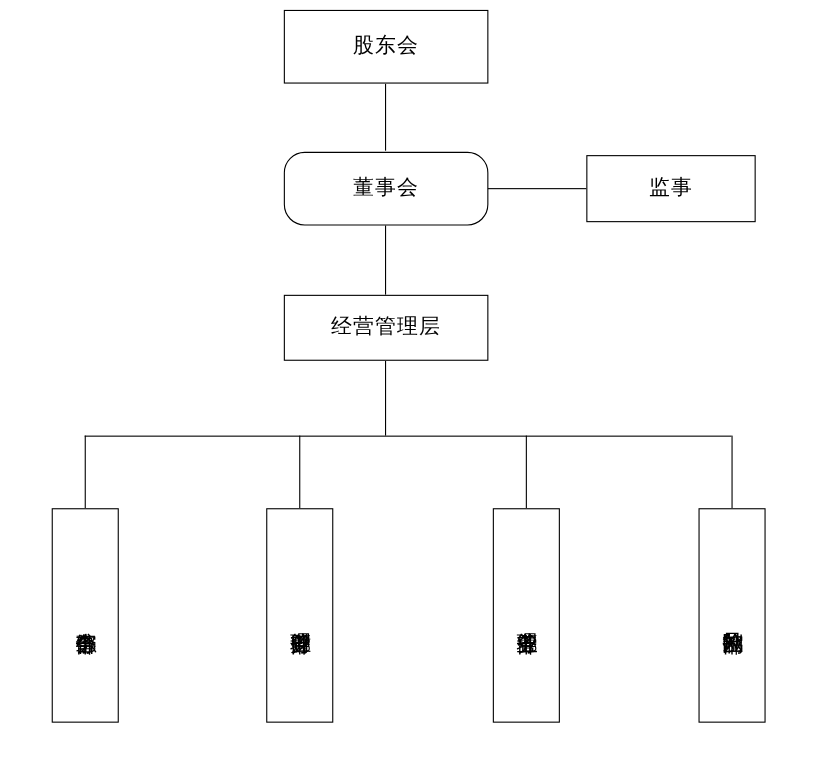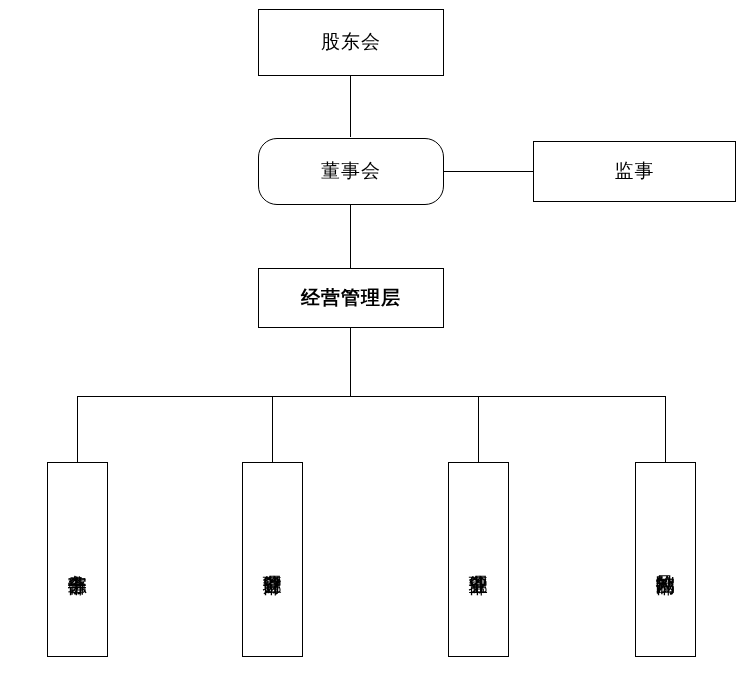--- a/index.html
+++ b/index.html
@@ -69,25 +69,25 @@
   <div class="edge v" style="left:665px; top:396px; height:66px;"></div>
 
   <div class="node" style="left:258px; top:9px; width:186px; height:67px;">
     <span class="label">股东会</span>
   </div>
 
   <div class="node" style="left:258px; top:138px; width:186px; height:67px;border-radius:19px;">
     <span class="label">董事会</span>
   </div>
 
-  <div class="node" style="left:533px; top:141px; width:203px; height:61px;">
+  <div class="node" style="left:533px; top:141px; width:154px; height:61px;">
     <span class="label">监事</span>
   </div>
 
-  <div class="node" style="left:258px; top:268px; width:186px; height:60px;font-weight:bold;">
+  <div class="node" style="left:258px; top:268px; width:186px; height:60px;">
     <span class="label">经营管理层</span>
   </div>
 
   <div class="node vertical" style="left:47px; top:462px; width:61px; height:195px;">
     <span class="label" style="writing-mode: vertical-rl; text-orientation: upright;">综合事务部</span>
   </div>
 
   <div class="node vertical" style="left:242px; top:462px; width:61px; height:195px;">
     <span class="label" style="writing-mode: vertical-rl; text-orientation: upright;">财务管理部</span>
   </div>

